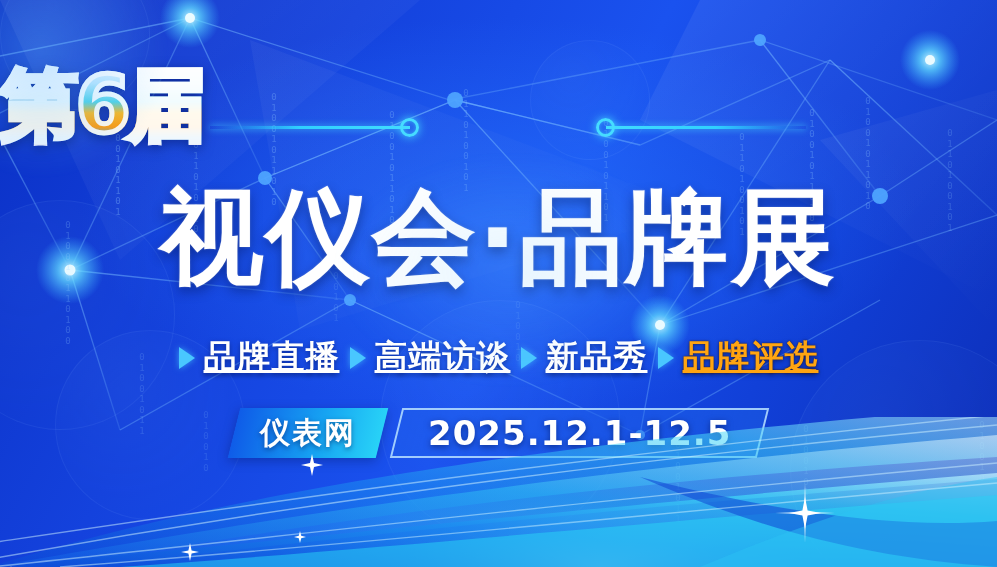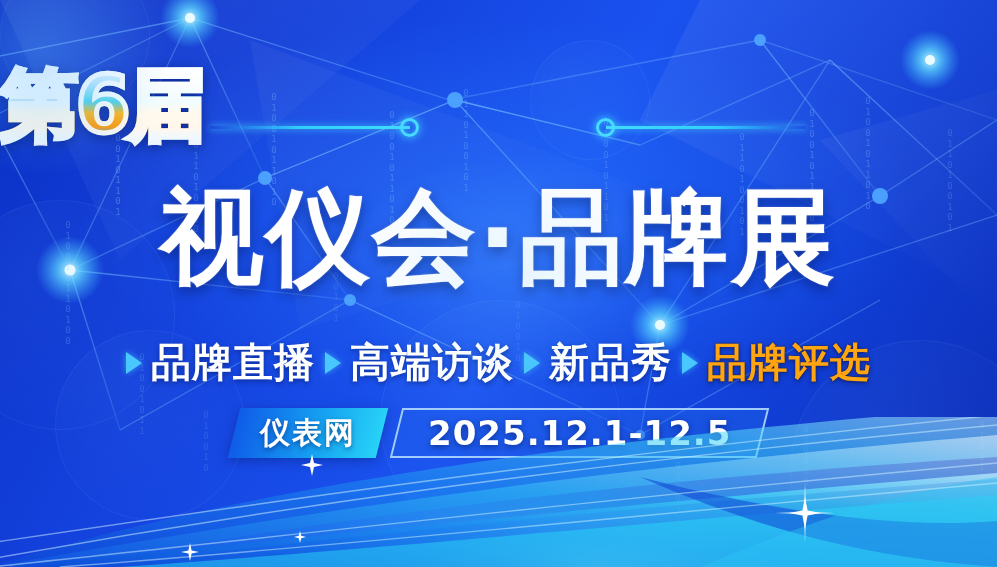--- a/index.html
+++ b/index.html
@@ -82,24 +82,25 @@
   }
   .tag{display:flex;align-items:center;gap:9px;}
   .tri{
     width:0;height:0;
     border-top:11px solid transparent;
     border-bottom:11px solid transparent;
     border-left:16px solid #49c7ff;
     filter:drop-shadow(0 0 3px rgba(70,200,255,.7));
   }
   .tag-text{
-    font-size:40px;font-weight:bold;color:#ffffff;
+    font-size:33px;font-weight:bold;color:#ffffff;
     letter-spacing:1px;
     font-family:"DejaVu Sans","Liberation Sans",sans-serif;
     text-shadow:0 2px 5px rgba(2,18,80,.5);
+    text-decoration:underline;
   }
   .tag-text.accent{
     color:#ffa512;
     text-shadow:0 0 2px rgba(60,25,0,.85),0 2px 5px rgba(2,18,80,.55);
   }
 
   
   .bar{
     position:absolute;left:0;right:0;top:408px;
     display:flex;justify-content:center;align-items:stretch;

